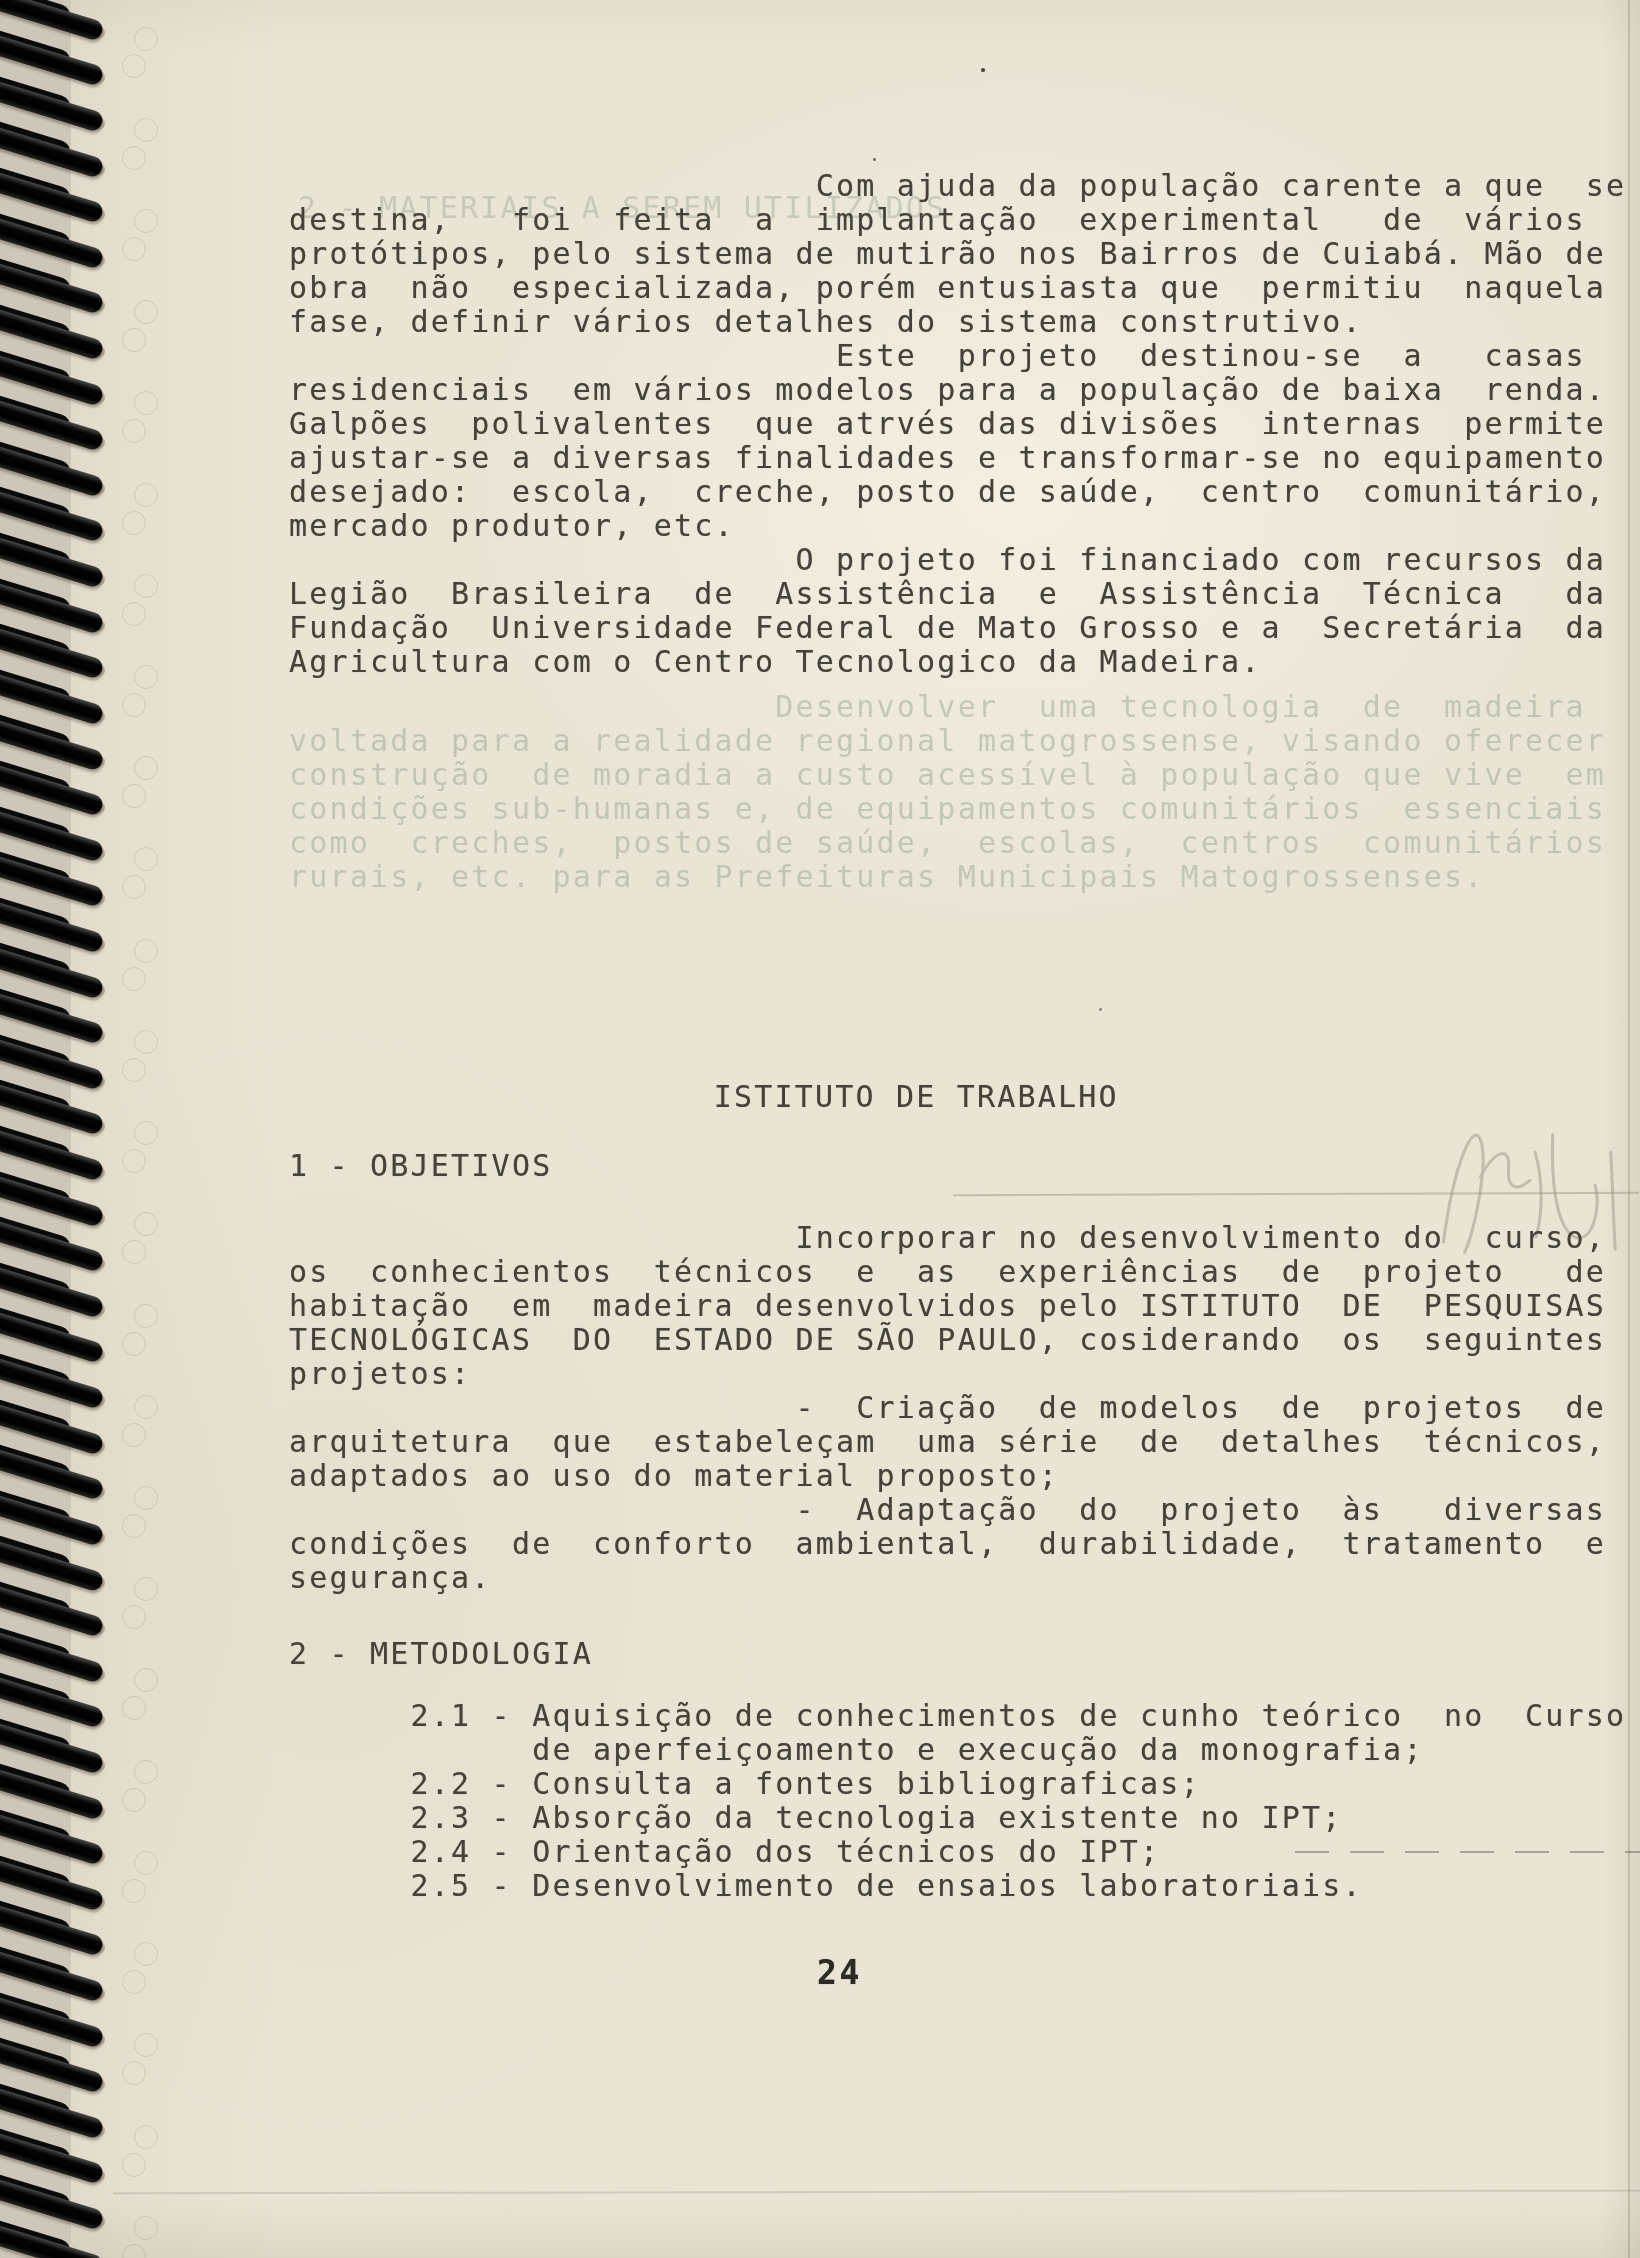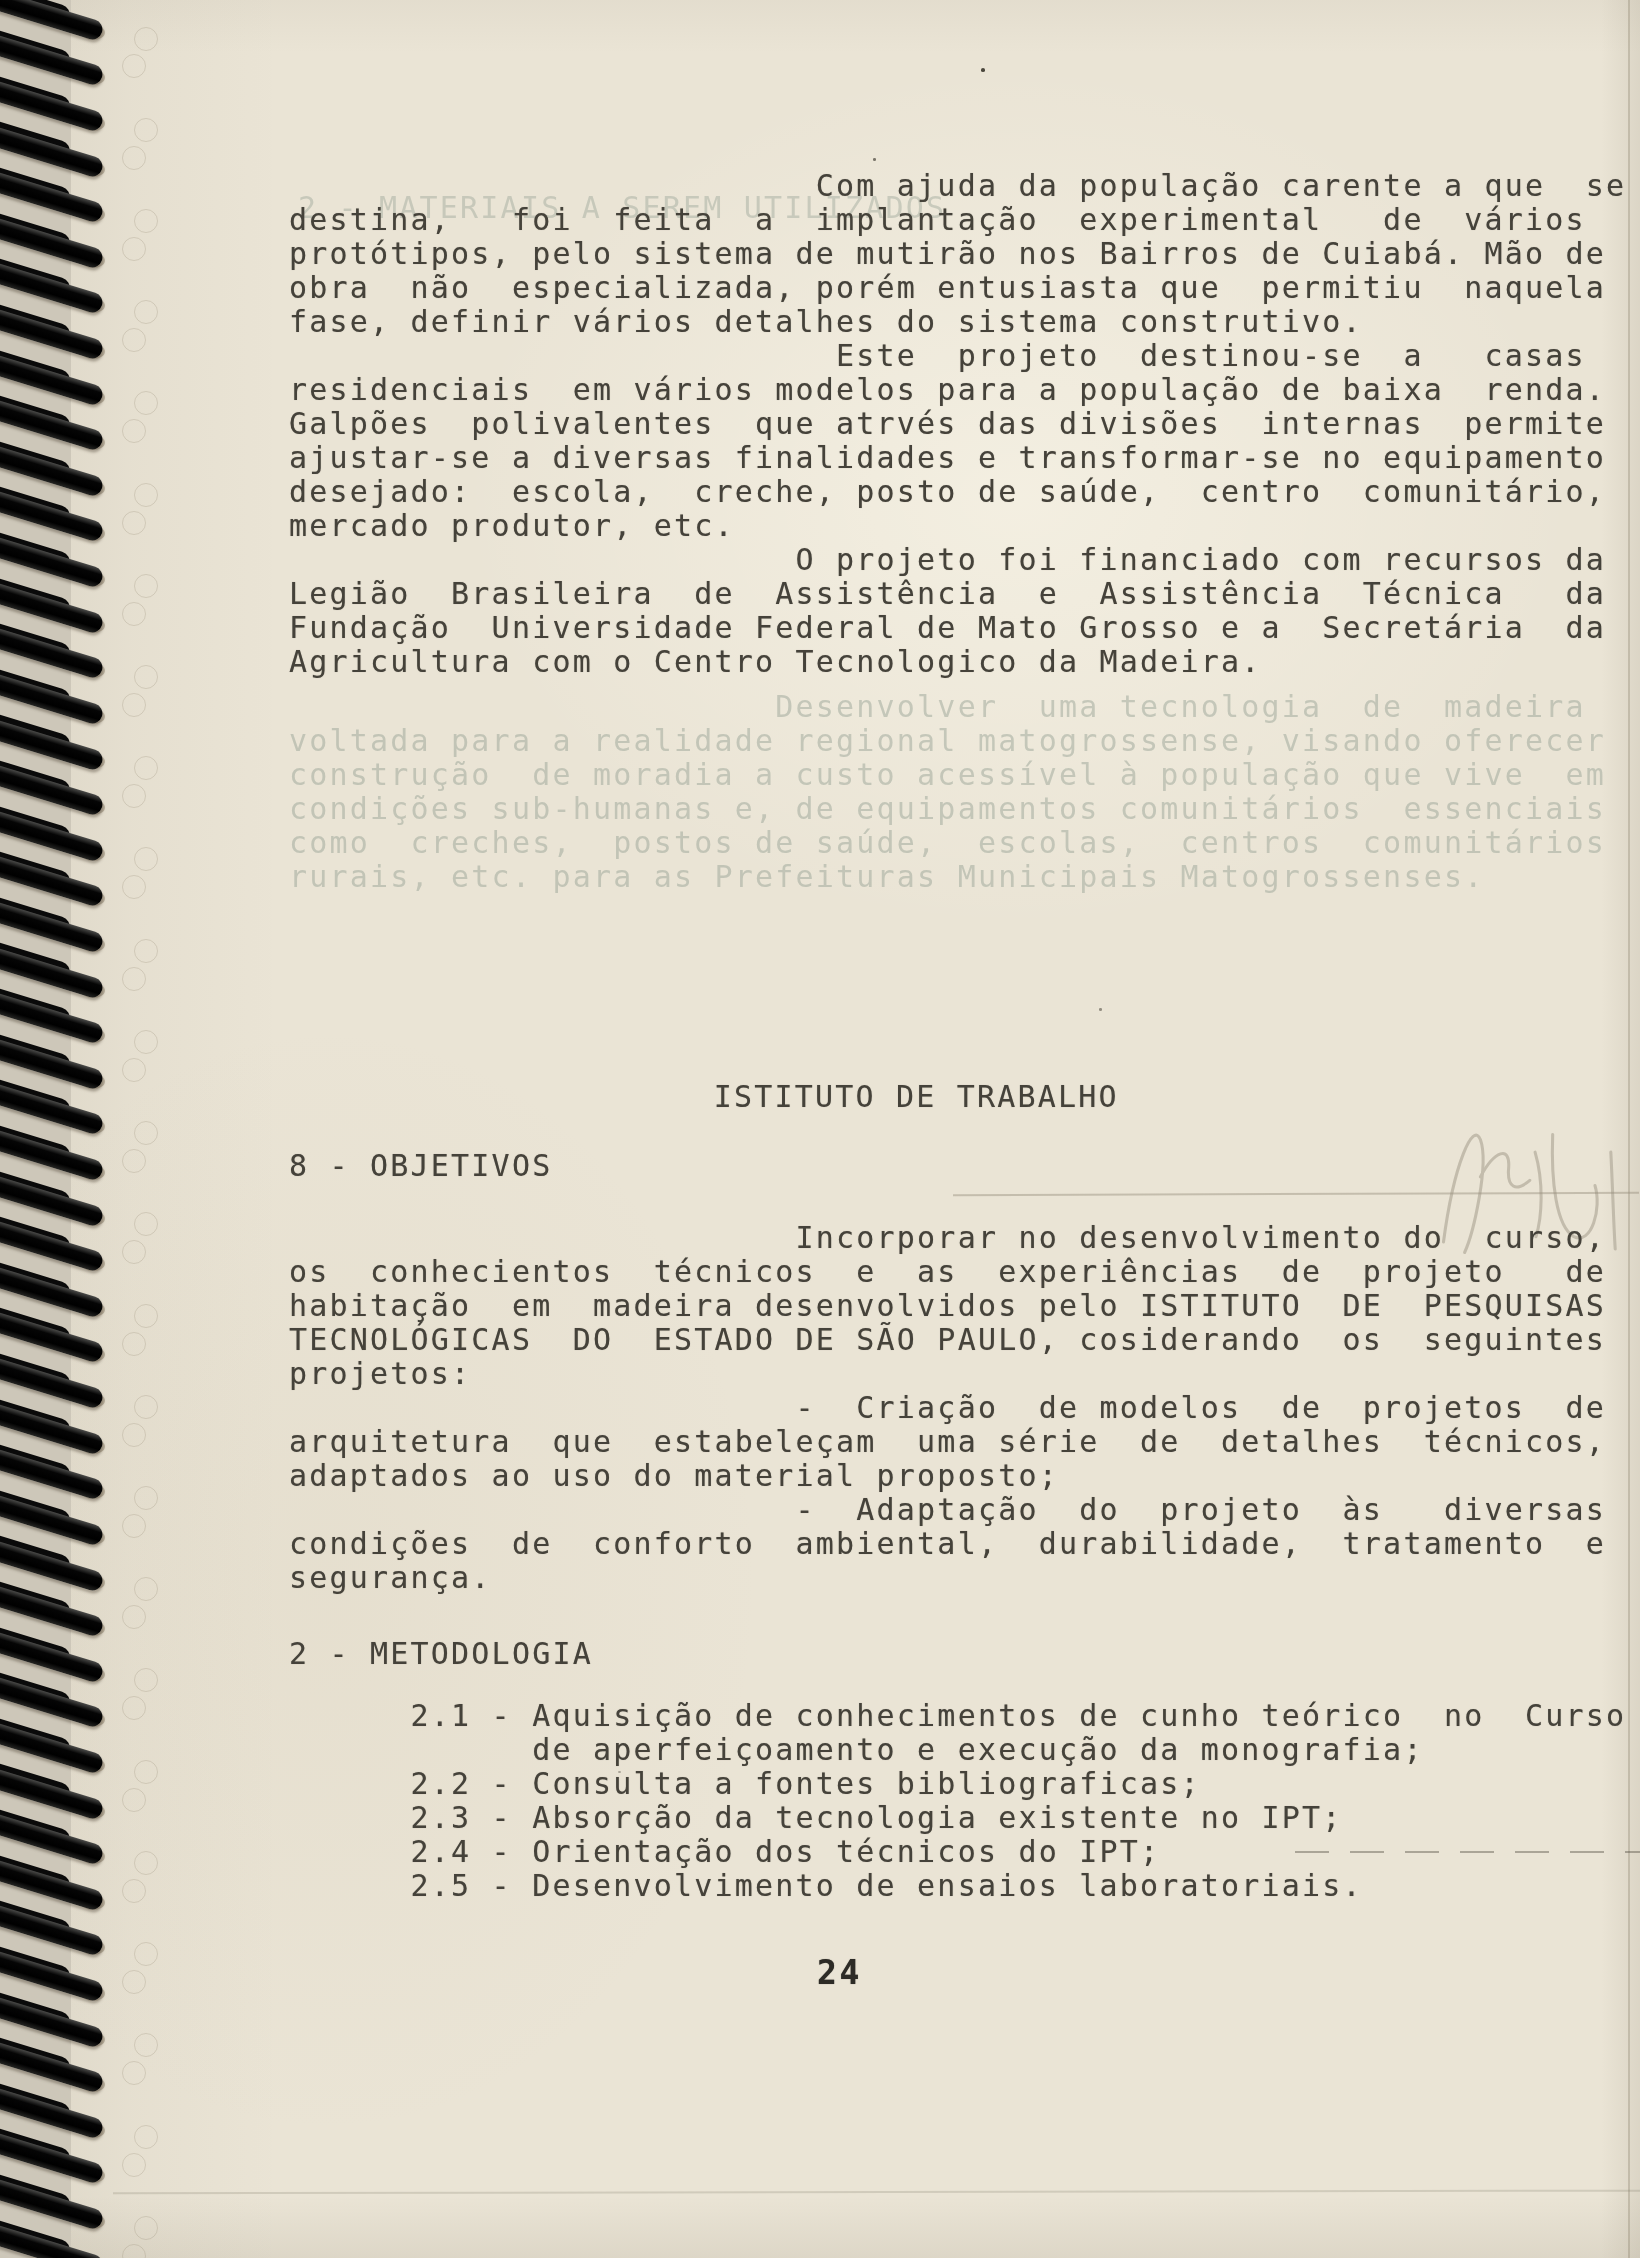--- a/index.html
+++ b/index.html
@@ -296,21 +296,21 @@
 <div class="tw ghost ghost-heading" style="left:298px;top:171px;margin-top:20px;">2 - MATERIAIS A SEREM UTILIZADOS</div>
 
 <div class="tw" style="top:169px;"><div class="line">                          Com ajuda da população carente a que  se</div><div class="line">destina,   foi  feita  a  implantação  experimental   de  vários</div><div class="line">protótipos, pelo sistema de mutirão nos Bairros de Cuiabá. Mão de</div><div class="line">obra  não  especializada, porém entusiasta que  permitiu  naquela</div><div class="line">fase, definir vários detalhes do sistema construtivo.</div><div class="line">                           Este  projeto  destinou-se  a   casas</div><div class="line">residenciais  em vários modelos para a população de baixa  renda.</div><div class="line">Galpões  polivalentes  que atrvés das divisões  internas  permite</div><div class="line">ajustar-se a diversas finalidades e transformar-se no equipamento</div><div class="line">desejado:  escola,  creche, posto de saúde,  centro  comunitário,</div><div class="line">mercado produtor, etc.</div><div class="line">                         O projeto foi financiado com recursos da</div><div class="line">Legião  Brasileira  de  Assistência  e  Assistência  Técnica   da</div><div class="line">Fundação  Universidade Federal de Mato Grosso e a  Secretária  da</div><div class="line">Agricultura com o Centro Tecnologico da Madeira.</div></div>
 
 <div class="tw ghost ghost-par" style="top:690px;"><div class="line">                        Desenvolver  uma tecnologia  de  madeira</div><div class="line">voltada para a realidade regional matogrossense, visando oferecer</div><div class="line">construção  de moradia a custo acessível à população que vive  em</div><div class="line">condições sub-humanas e, de equipamentos comunitários  essenciais</div><div class="line">como  creches,  postos de saúde,  escolas,  centros  comunitários</div><div class="line">rurais, etc. para as Prefeituras Municipais Matogrossenses.</div></div>
 
 <div class="tw heading-row" style="top:1046px;">
   <span>ISTITUTO DE TRABALHO</span>
 </div>
 
-<div class="tw" style="top:1149px;">8 - OBJETIVOS</div>
+<div class="tw" style="top:1149px;">1 - OBJETIVOS</div>
 
 <div class="tw" style="top:1221px;"><div class="line">                         Incorporar no desenvolvimento do  curso,</div><div class="line">os  conhecientos  técnicos  e  as  experiências  de  projeto   de</div><div class="line">habitação  em  madeira desenvolvidos pelo ISTITUTO  DE  PESQUISAS</div><div class="line">TECNOLÓGICAS  DO  ESTADO DE SÃO PAULO, cosiderando  os  seguintes</div><div class="line">projetos:</div><div class="line">                         -  Criação  de modelos  de  projetos  de</div><div class="line">arquitetura  que  estabeleçam  uma série  de  detalhes  técnicos,</div><div class="line">adaptados ao uso do material proposto;</div><div class="line">                         -  Adaptação  do  projeto  às   diversas</div><div class="line">condições  de  conforto  ambiental,  durabilidade,  tratamento  e</div><div class="line">segurança.</div></div>
 
 <div class="tw" style="top:1637px;">2 - METODOLOGIA</div>
 
 <div class="tw" style="top:1699px;"><div class="line">      2.1 - Aquisição de conhecimentos de cunho teórico  no  Curso</div><div class="line">            de aperfeiçoamento e execução da monografia;</div><div class="line">      2.2 - Consulta a fontes bibliograficas;</div><div class="line">      2.3 - Absorção da tecnologia existente no IPT;</div><div class="line">      2.4 - Orientação dos técnicos do IPT;</div><div class="line">      2.5 - Desenvolvimento de ensaios laboratoriais.</div></div>
 
 <div class="tw pagenum" style="top:1948px;margin-top:8px;">24</div>
 
 <svg class="signature" width="229" height="185" viewBox="0 0 260 210">

